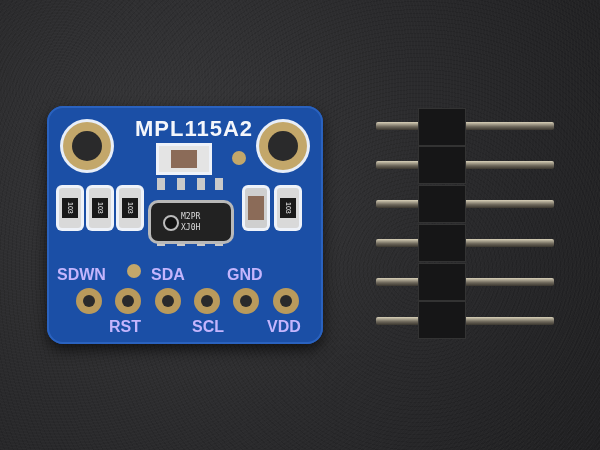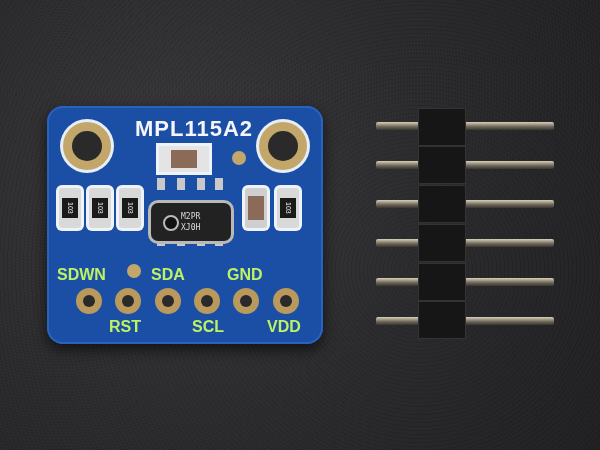--- a/index.html
+++ b/index.html
@@ -20,21 +20,21 @@
   .cap::after{content:"";position:absolute;left:3px;top:8px;width:16px;height:24px;background:#8b6b58;}
   .chip{position:absolute;left:104px;top:97px;width:80px;height:38px;background:#222;border-radius:7px;box-shadow:0 0 0 3px #b9b9b9;}
   .chip .txt{position:absolute;left:30px;top:8px;color:#ddd;font-family:"DejaVu Sans Mono",monospace;font-size:8px;line-height:11px;}
   .chip .dot{position:absolute;left:12px;top:12px;width:12px;height:12px;border-radius:50%;border:2px solid #bbb;background:#111;}
   .leg{position:absolute;width:8px;height:12px;background:#c9c9c9;}
   .topcap{position:absolute;left:112px;top:40px;width:50px;height:26px;background:#e4e4e4;box-shadow:0 0 0 3px #eef2f9;}
   .topcap::after{content:"";position:absolute;left:12px;top:4px;width:26px;height:18px;background:#8b6b58;}
   .via{position:absolute;width:14px;height:14px;border-radius:50%;background:#c3a76a;}
   .pad{position:absolute;top:182px;width:26px;height:26px;border-radius:50%;background:#b99a5c;}
   .pad::after{content:"";position:absolute;left:7px;top:7px;width:12px;height:12px;border-radius:50%;background:#2a2a2b;}
-  .lbl{position:absolute;color:#bef264;font-size:16px;font-weight:bold;}
+  .lbl{position:absolute;color:#c4b5fd;font-size:16px;font-weight:bold;}
   .header{position:absolute;left:418px;top:108px;width:46px;height:226px;}
   .seg{position:absolute;left:0;width:46px;height:36px;background:#161617;border:1px solid #333;}
   .pin{position:absolute;left:376px;width:178px;height:8px;background:linear-gradient(#d8d0b8,#6a6458 60%,#3a362f);border-radius:2px;}
 </style>
 </head>
 <body>
 
 <div class="bg"></div>
 <div class="noise"></div>
 

